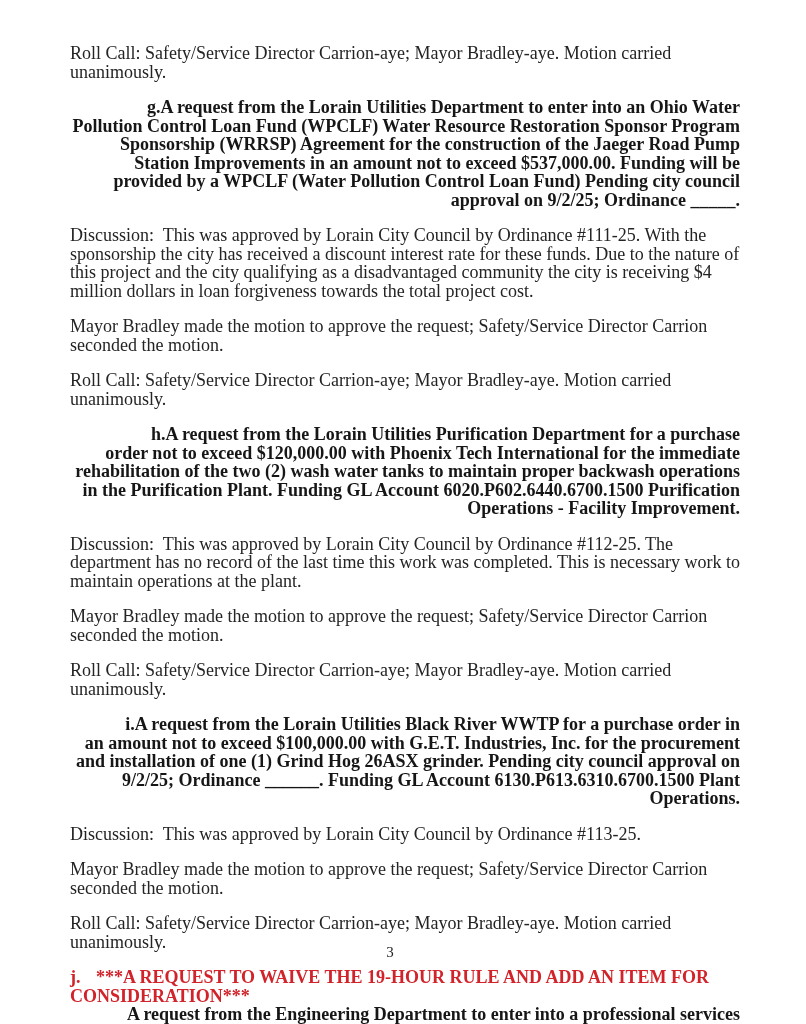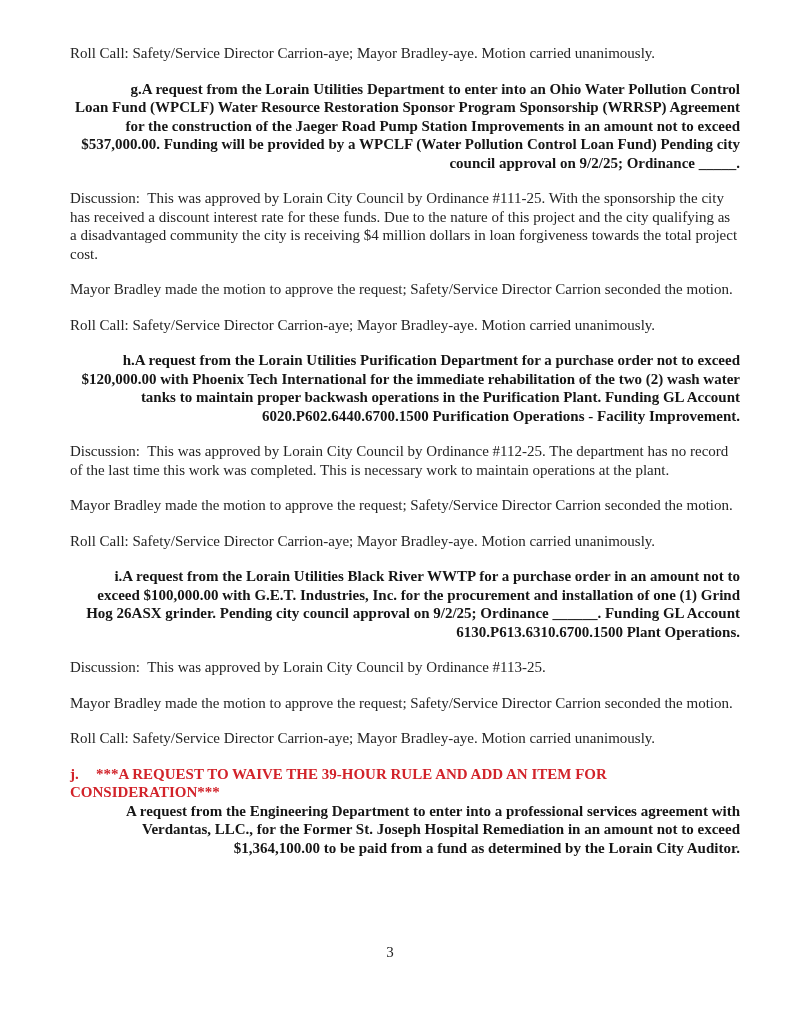--- a/index.html
+++ b/index.html
@@ -14,21 +14,21 @@
     color: #222222;
     position: relative;
     overflow: hidden;
   }
   .page {
     padding: 44px 66px 0 70px;
     width: 670px;
     box-sizing: content-box;
   }
   p.block {
-    font-size: 15px;
+    font-size: 18px;
     line-height: 18.5px;
     margin: 0 0 17px 0;
     white-space: pre-wrap;
     color: #242424;
   }
   p.block.bold {
     font-weight: bold;
     color: #161616;
     text-align: right;
   }
@@ -82,19 +82,19 @@
   <p class="block">Roll Call: Safety/Service Director Carrion-aye; Mayor Bradley-aye. Motion carried unanimously.</p>
 
   <p class="block bold"><span class="letter">i.</span><span>A request from the Lorain Utilities Black River WWTP for a purchase order in an amount not to exceed $100,000.00 with G.E.T. Industries, Inc. for the procurement and installation of one (1) Grind Hog 26ASX grinder. Pending city council approval on 9/2/25; Ordinance ______. Funding GL Account 6130.P613.6310.6700.1500 Plant Operations.</span></p>
 
   <p class="block">Discussion:  This was approved by Lorain City Council by Ordinance #113-25.</p>
 
   <p class="block">Mayor Bradley made the motion to approve the request; Safety/Service Director Carrion seconded the motion.</p>
 
   <p class="block">Roll Call: Safety/Service Director Carrion-aye; Mayor Bradley-aye. Motion carried unanimously.</p>
 
-  <p class="block red-heading"><span class="letter narrow">j.</span><span>***A REQUEST TO WAIVE THE 39-HOUR RULE AND ADD AN ITEM FOR CONSIDERATION***</span></p>
+  <p class="block red-heading"><span class="letter narrow">j.</span><span>***A REQUEST TO WAIVE THE 19-HOUR RULE AND ADD AN ITEM FOR CONSIDERATION***</span></p>
 
   <p class="block bold">A request from the Engineering Department to enter into a professional services agreement with Verdantas, LLC., for the Former St. Joseph Hospital Remediation in an amount not to exceed $1,364,100.00 to be paid from a fund as determined by the Lorain City Auditor.</p>
 
 </div>
 
 <div class="page-number">3</div>
 
 </body></html>

